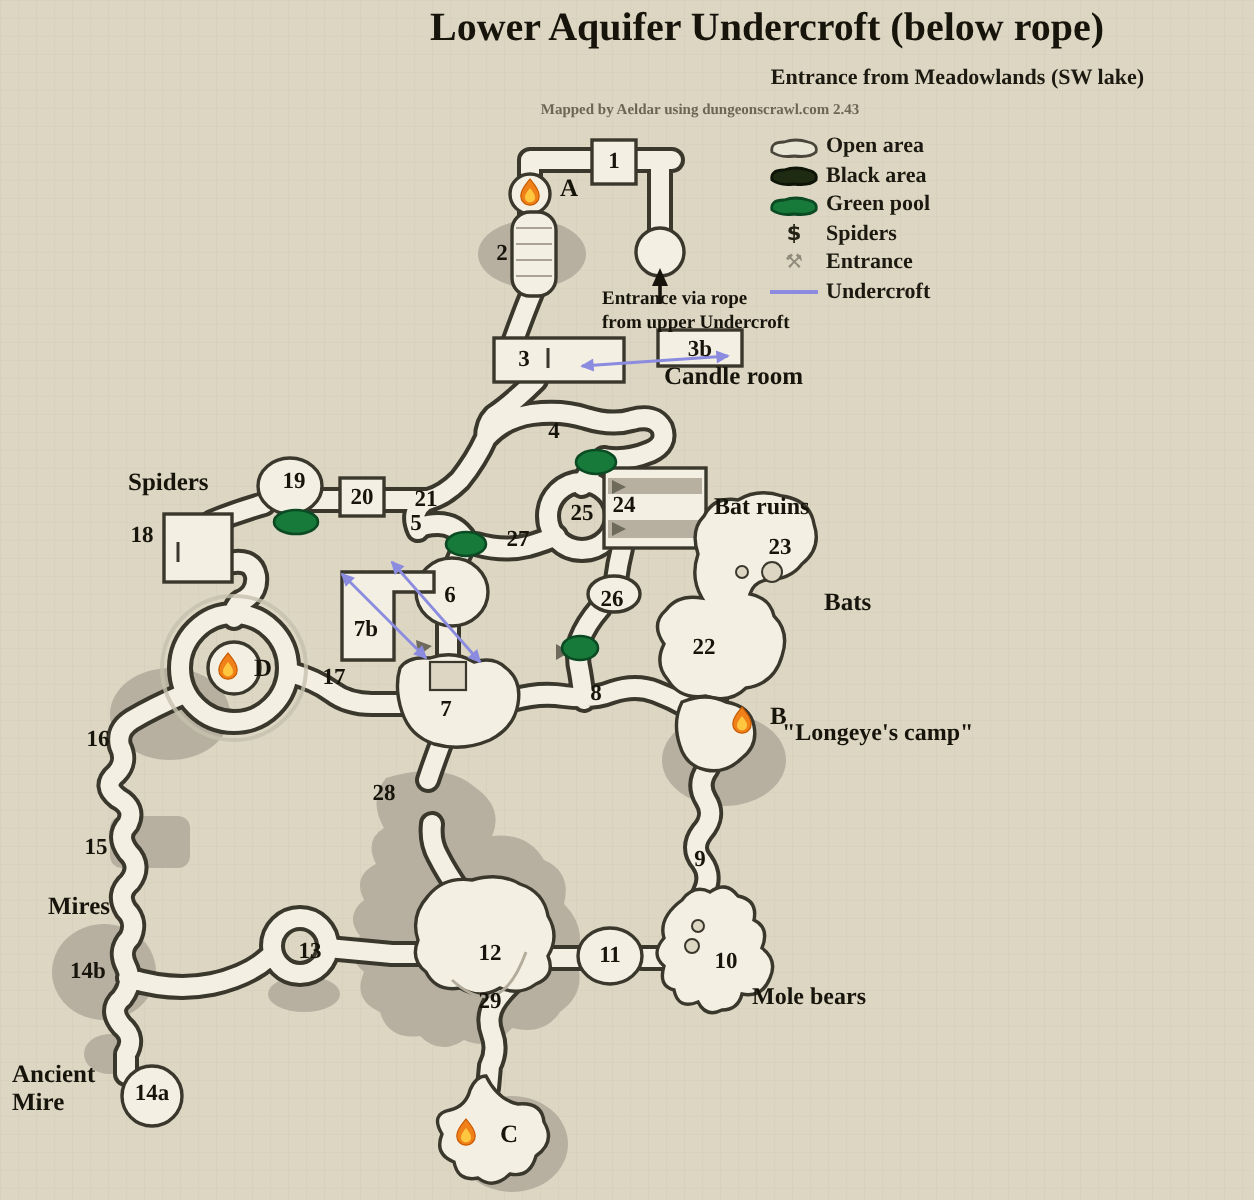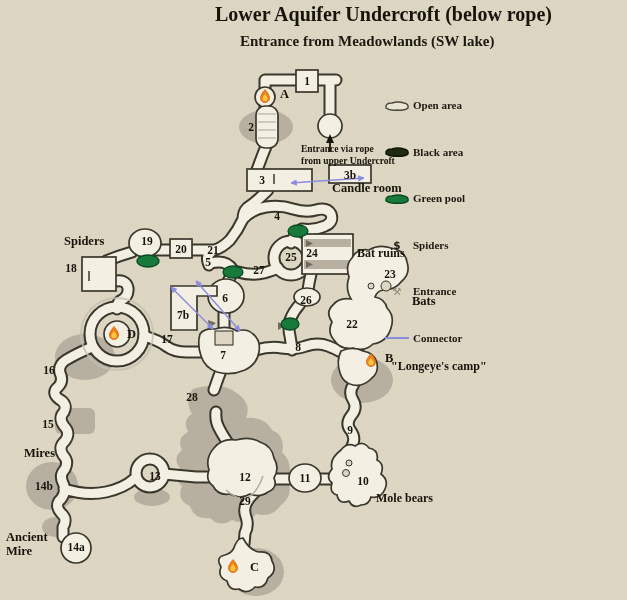--- a/index.html
+++ b/index.html
@@ -1,26 +1,26 @@
 <!DOCTYPE html>
 <html><head>
 <meta charset="utf-8">
 <style>
   html,body{margin:0;padding:0;background:#8a8578;}
   .stage{position:relative;width:627px;height:600px;background:#dcd6c3;overflow:hidden;
          font-family:"Liberation Serif","DejaVu Serif",serif;}
   .stage svg.map{position:absolute;left:0;top:0;}
   .title{position:absolute;top:3px;left:215px;width:412px;text-align:left;
          font-size:20px;font-weight:bold;color:#17140b;}
-  .subtitle{position:absolute;top:33px;left:240px;width:332px;text-align:left;
-         font-size:15px;font-weight:bold;color:#1c1910;}
+  .subtitle{position:absolute;top:33px;left:240px;width:332px;text-align:right;
+         font-size:11px;font-weight:bold;color:#1c1910;}
   .attribution{position:absolute;top:50px;left:240px;width:220px;text-align:center;
          font-size:7.5px;font-weight:bold;color:#6e6655;}
   .legend{position:absolute;top:67px;left:381px;display:flex;flex-direction:column;gap:1px;}
-  .lrow{display:flex;align-items:center;height:13.5px;margin-top:32px;}
+  .lrow{display:flex;align-items:center;height:13.5px;}
   .sw{width:32px;display:flex;justify-content:center;align-items:center;}
   .lbl{font-size:11px;font-weight:bold;color:#1c1910;line-height:13px;}
   .glyph{font-family:"DejaVu Sans",sans-serif;font-size:10.5px;font-weight:bold;color:#232014;}
   .glyph.hc{color:#8f897a;font-size:10px;}
   
   .net-outer{fill:none;stroke:#3a372c;stroke-width:13;stroke-linecap:round;stroke-linejoin:round;}
   .net-inner{fill:none;stroke:#f3f0e3;stroke-width:9;stroke-linecap:round;stroke-linejoin:round;}
   .room{fill:#f3f0e3;stroke:#3a372c;stroke-width:1.7;}
   .shadow{fill:#b7b0a1;stroke:none;}
   .hole{fill:#dcd6c3;stroke:#3a372c;stroke-width:1.1;}
@@ -223,20 +223,21 @@
         <text x="24" y="457" class="area" font-size="12.5">Mires</text>
         <text x="6" y="541" class="area" font-size="12.5">Ancient</text>
         <text x="6" y="555" class="area" font-size="12.5">Mire</text>
         <text x="301" y="152" class="area" font-size="9.5">Entrance via rope</text>
         <text x="301" y="164" class="area" font-size="9.5">from upper Undercroft</text>
       </g>
   </svg>
 
   <div class="title">Lower Aquifer Undercroft (below rope)</div>
   <div class="subtitle">Entrance from Meadowlands (SW lake)</div>
+  <div class="attribution">Mapped by Aeldar using dungeonscrawl.com 2.43</div>
 
   <div class="legend">
     <div class="lrow">
       <span class="sw">
         <svg width="28" height="12">
             <path id="lg-open" d="M3 8 Q2 3 9 3 Q15 1 21 3 Q26 4 25 8 Q22 11 14 10 Q7 11 3 8 Z" stroke="#4a463a" stroke-width="1.4" fill="#e9e5d5"></path>
           </svg>
       </span>
       <span class="lbl">Open area</span>
     </div>
@@ -263,17 +264,17 @@
     <div class="lrow">
       <span class="sw glyph hc">⚒</span>
       <span class="lbl">Entrance</span>
     </div>
     <div class="lrow">
       <span class="sw">
         <svg width="28" height="6">
             <line id="lg-conn" x1="2" y1="3" x2="26" y2="3" stroke-width="2" stroke="#8b8bdf"></line>
           </svg>
       </span>
-      <span class="lbl">Connector</span>
+      <span class="lbl">Undercroft</span>
     </div>
   </div>
 
 </div>
 
 </body></html>

